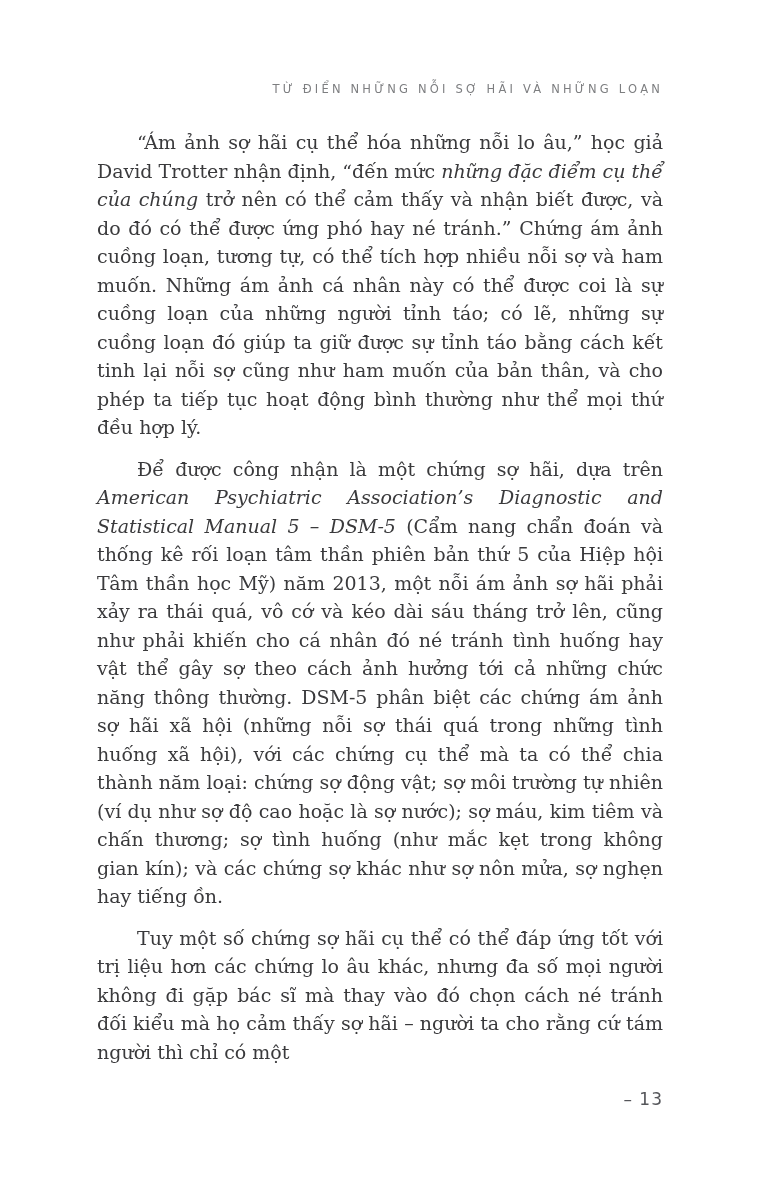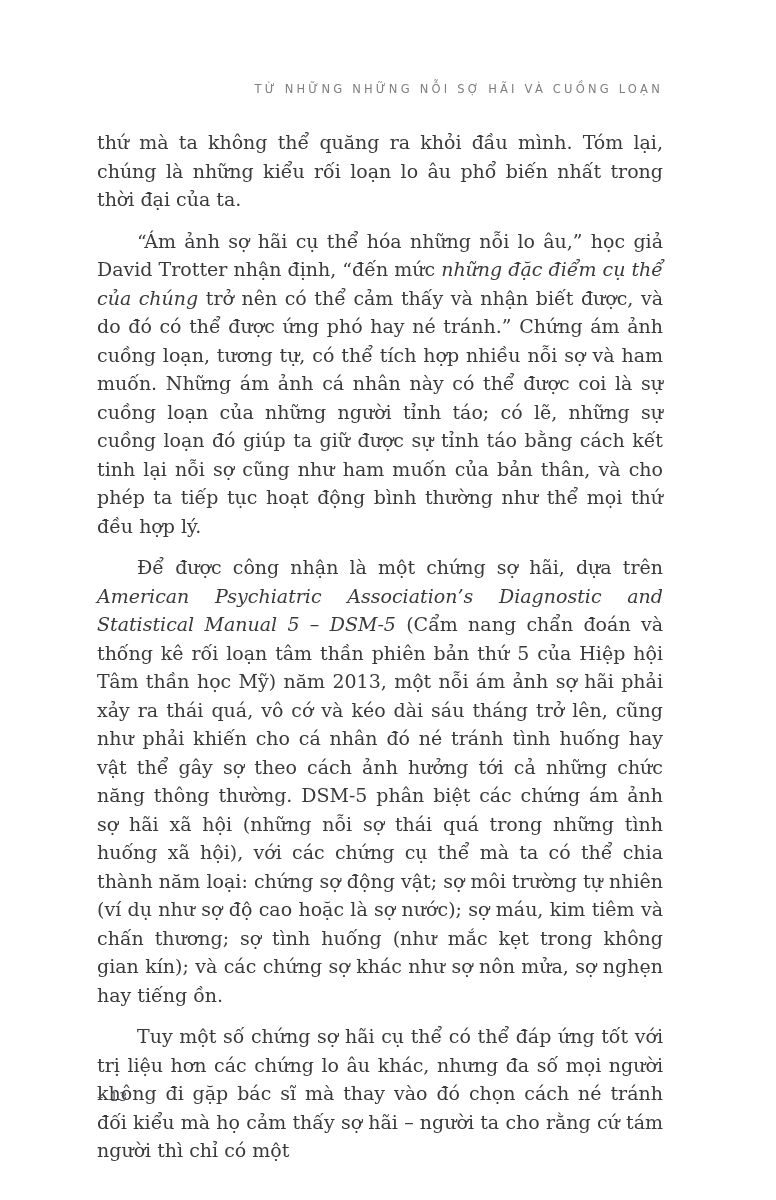--- a/index.html
+++ b/index.html
@@ -46,35 +46,35 @@
     text-indent: 40px;
   }
   .page-body em {
     font-style: italic;
   }
   .page-footer {
     position: absolute;
     top: 1089px;
     left: 97px;
     width: 566px;
+    text-align: right;
     font-family: "DejaVu Sans", "Liberation Sans", sans-serif;
-    font-size: 13px;
+    font-size: 17px;
     letter-spacing: 1px;
     color: #55565a;
   }
 </style>
 </head>
 <body>
 
 <div class="page">
 
-  <div class="running-title">TỪ NHỮNG NHỮNG NỖI SỢ HÃI VÀ CUỒNG LOẠN</div>
+  <div class="running-title">TỪ ĐIỂN NHỮNG NỖI SỢ HÃI VÀ NHỮNG LOẠN</div>
 
   <div class="page-body">
-      <p><span>thứ mà ta không thể quăng ra khỏi đầu mình. Tóm lại, chúng là những kiểu rối loạn lo âu phổ biến nhất trong thời đại của ta.</span></p>
       <p class="indent"><span>“Ám ảnh sợ hãi cụ thể hóa những nỗi lo âu,” học giả David Trotter nhận định, “đến mức </span><em>những đặc điểm cụ thể của chúng</em><span> trở nên có thể cảm thấy và nhận biết được, và do đó có thể được ứng phó hay né tránh.” Chứng ám ảnh cuồng loạn, tương tự, có thể tích hợp nhiều nỗi sợ và ham muốn. Những ám ảnh cá nhân này có thể được coi là sự cuồng loạn của những người tỉnh táo; có lẽ, những sự cuồng loạn đó giúp ta giữ được sự tỉnh táo bằng cách kết tinh lại nỗi sợ cũng như ham muốn của bản thân, và cho phép ta tiếp tục hoạt động bình thường như thể mọi thứ đều hợp lý.</span></p>
       <p class="indent"><span>Để được công nhận là một chứng sợ hãi, dựa trên </span><em>American Psychiatric Association’s Diagnostic and Statistical Manual 5 – DSM-5</em><span> (Cẩm nang chẩn đoán và thống kê rối loạn tâm thần phiên bản thứ 5 của Hiệp hội Tâm thần học Mỹ) năm 2013, một nỗi ám ảnh sợ hãi phải xảy ra thái quá, vô cớ và kéo dài sáu tháng trở lên, cũng như phải khiến cho cá nhân đó né tránh tình huống hay vật thể gây sợ theo cách ảnh hưởng tới cả những chức năng thông thường. DSM-5 phân biệt các chứng ám ảnh sợ hãi xã hội (những nỗi sợ thái quá trong những tình huống xã hội), với các chứng cụ thể mà ta có thể chia thành năm loại: chứng sợ động vật; sợ môi trường tự nhiên (ví dụ như sợ độ cao hoặc là sợ nước); sợ máu, kim tiêm và chấn thương; sợ tình huống (như mắc kẹt trong không gian kín); và các chứng sợ khác như sợ nôn mửa, sợ nghẹn hay tiếng ồn.</span></p>
       <p class="indent"><span>Tuy một số chứng sợ hãi cụ thể có thể đáp ứng tốt với trị liệu hơn các chứng lo âu khác, nhưng đa số mọi người không đi gặp bác sĩ mà thay vào đó chọn cách né tránh đối kiểu mà họ cảm thấy sợ hãi – người ta cho rằng cứ tám người thì chỉ có một</span></p>
     </div>
 
   <div class="page-footer">– 13</div>
 
 </div>
 
 </body></html>

